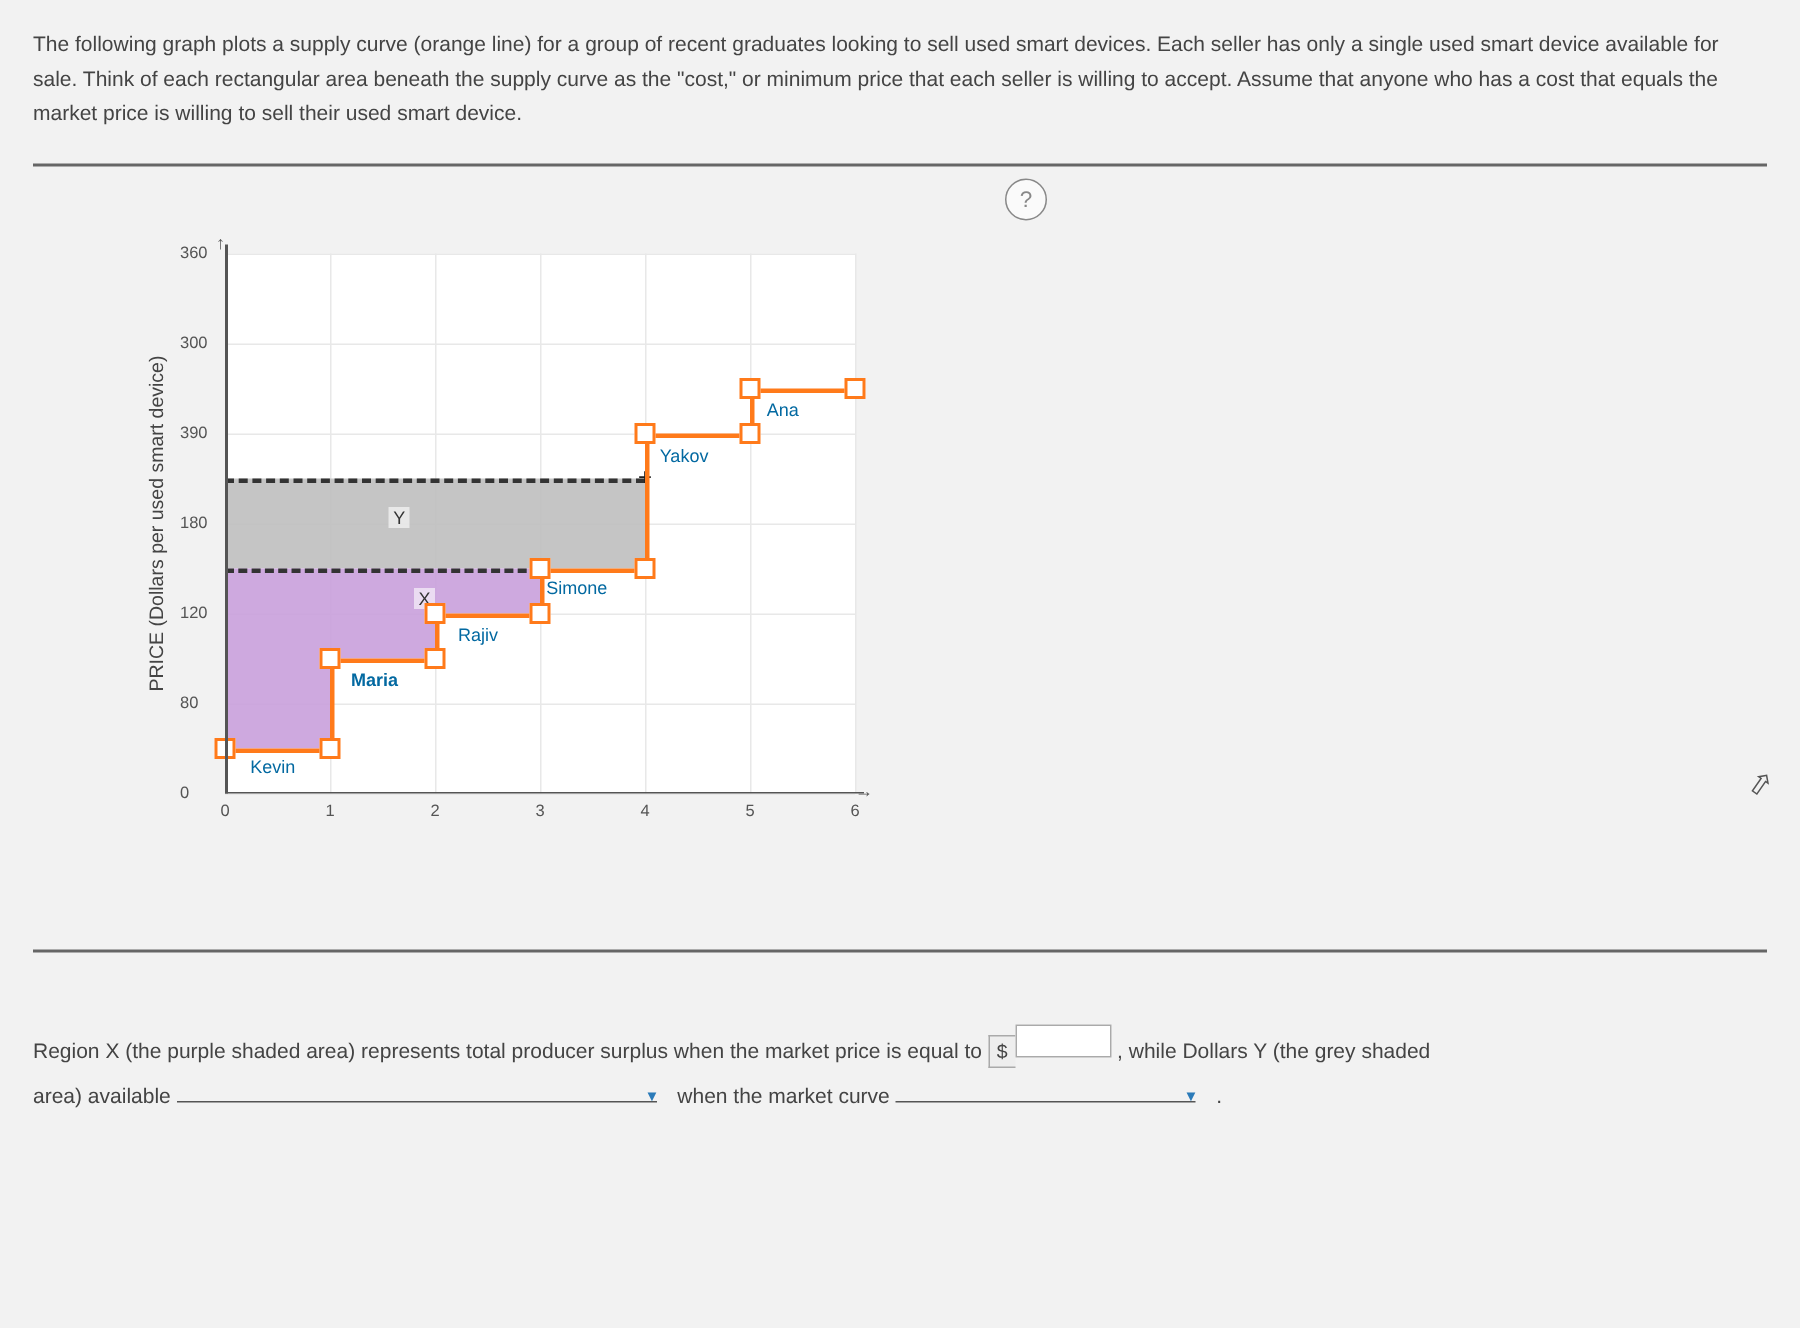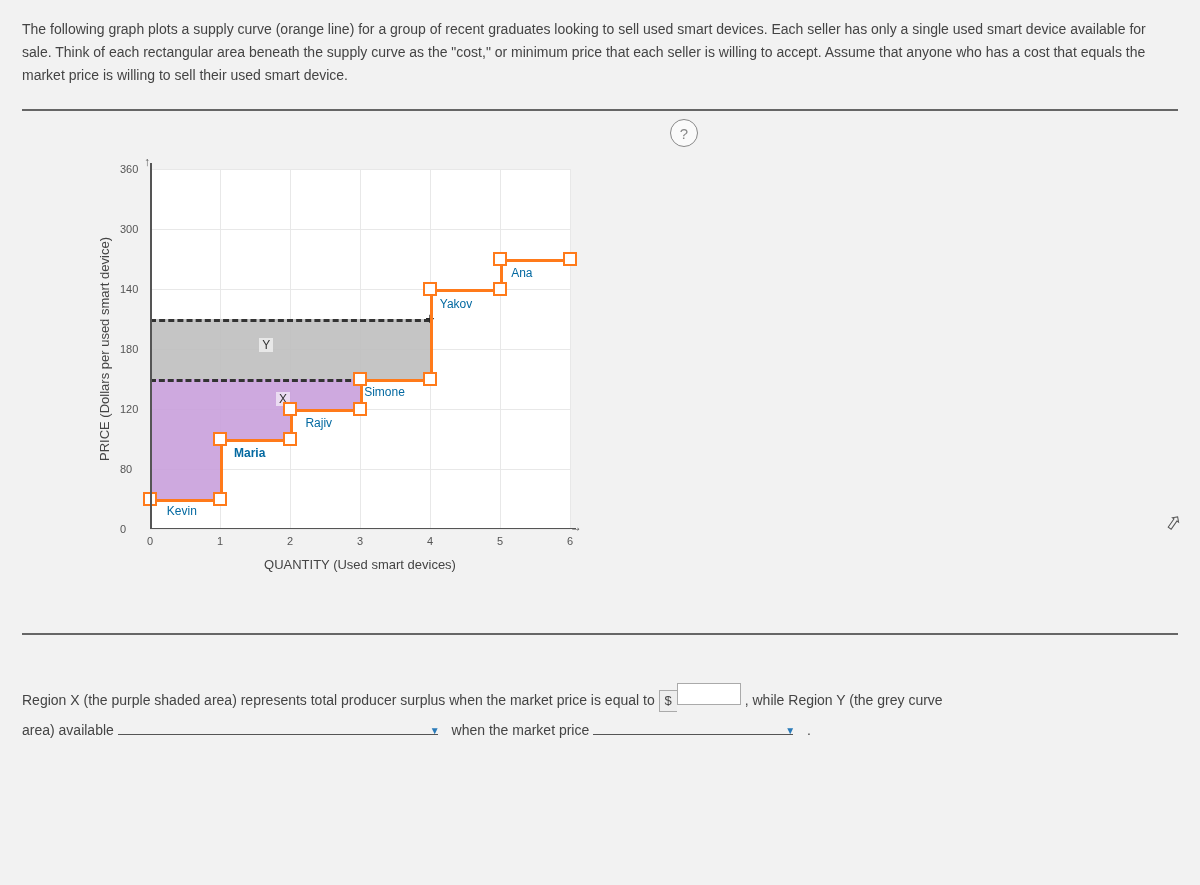--- a/index.html
+++ b/index.html
@@ -149,34 +149,33 @@
     <div class="tick-x" style="left:33.33%">2</div>
     <div class="tick-x" style="left:50%">3</div>
     <div class="tick-x" style="left:66.67%">4</div>
     <div class="tick-x" style="left:83.33%">5</div>
     <div class="tick-x" style="left:100%">6</div>
 
     <div class="tick-y" style="top:100%">0</div>
     <div class="tick-y" style="top:83.33%">80</div>
     <div class="tick-y" style="top:66.67%">120</div>
     <div class="tick-y" style="top:50%">180</div>
-    <div class="tick-y" style="top:33.33%">140</div>
+    <div class="tick-y" style="top:33.33%">390</div>
     <div class="tick-y" style="top:16.67%">300</div>
     <div class="tick-y" style="top:0%">360</div>
   </div>
 
-  <div class="xlabel">QUANTITY (Used smart devices)</div>
 </div>
 
 <hr class="rule">
 
 <div class="answer-para">
   <span>Region X (the purple shaded area) represents total producer surplus when the market price is equal to</span>
   <span class="dollar">$</span><span class="money-box"></span>
-  <span>, while Region Y (the grey curve</span><br>
+  <span>, while Dollars Y (the grey shaded</span><br>
   <span>area) available</span>
   <span class="blank-line"></span><span class="caret">▼</span>
-  <span>when the market price</span>
+  <span>when the market curve</span>
   <span class="blank-line2"></span><span class="caret">▼</span>
   <span>.</span>
 </div>
 
 <div class="cursor">⬀</div>
 
 </body></html>

